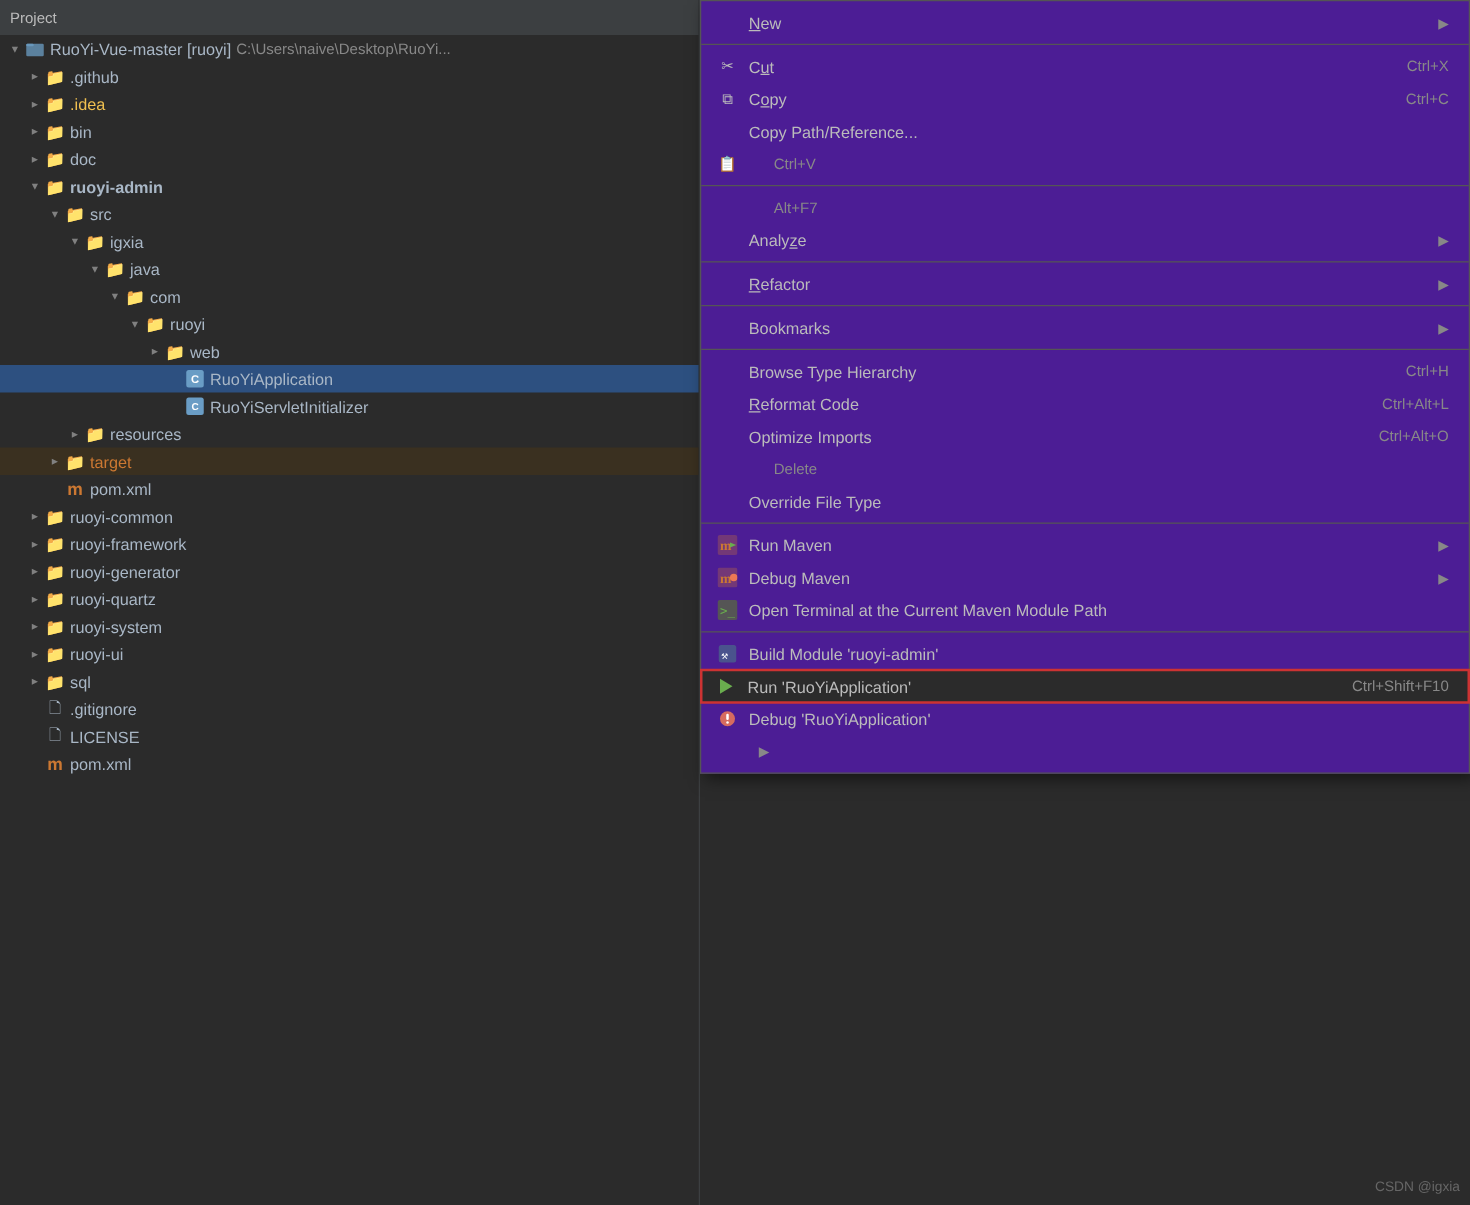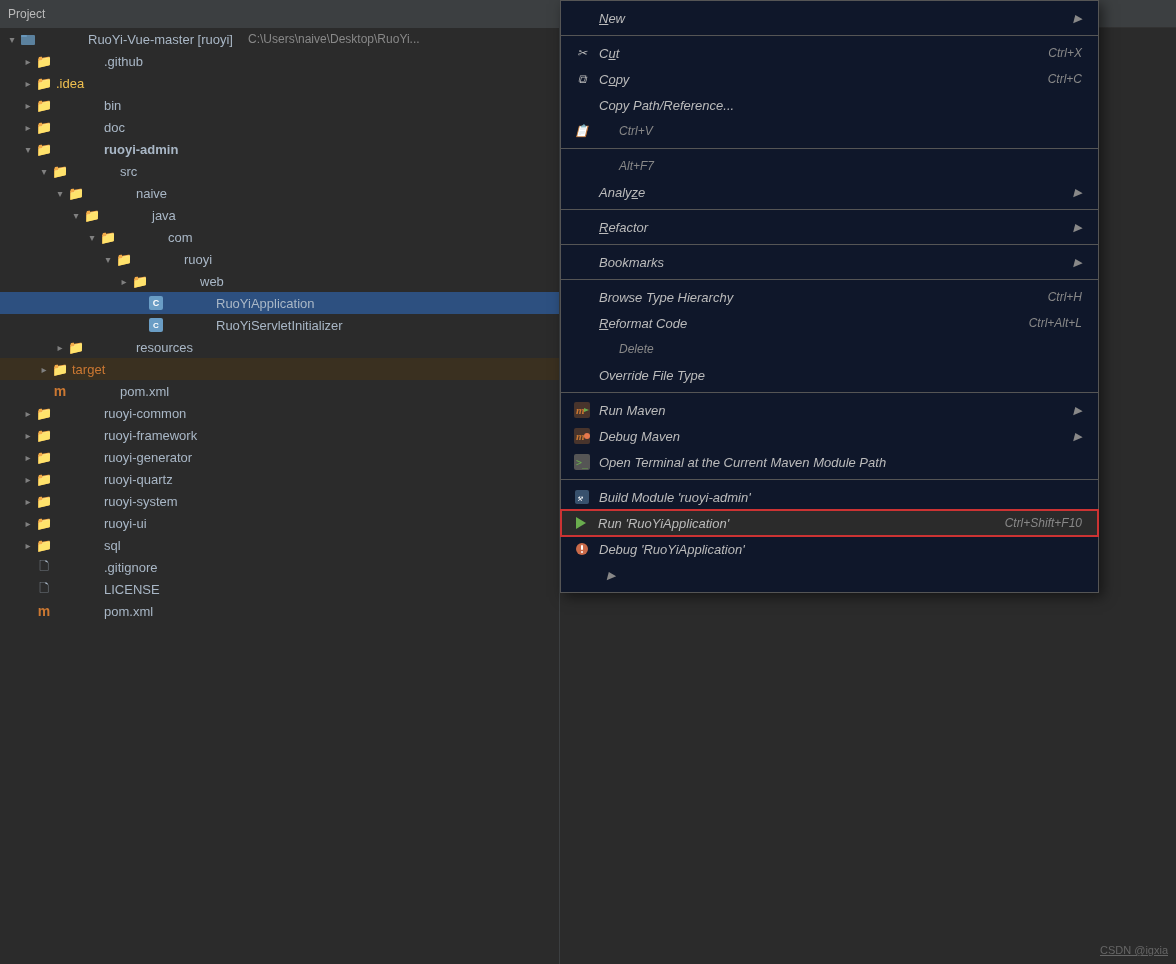--- a/index.html
+++ b/index.html
@@ -83,21 +83,21 @@
       margin-right: 4px;
     }
 
     
     .folder-blue { color: #6897bb; }
 
     .item-label {
       font-size: 13px;
     }
 
-    .label-gray { color: #a9b7c6; margin-left: 48px; }
+    .label-gray { color: #a9b7c6; }
     .label-yellow { color: #f0c050; }
     .label-orange { color: #cc7832; }
 
     
     .editor-area {
       flex: 1;
       background: #2b2b2b;
       overflow: hidden;
       position: relative;
     }
@@ -125,27 +125,26 @@
 
     .xml-attr { color: #bababa; }
     .xml-value { color: #6a8759; }
     .xml-tag { color: #e8bf6a; }
 
     
     .context-menu {
       position: absolute;
       top: 0;
       left: 560px;
-      width: 539px;
-      background: #0f172a;
+      width: 616px;
+      background: #4c1d95;
       border: 1px solid #555555;
       box-shadow: 4px 4px 12px rgba(0,0,0,0.5);
       z-index: 100;
       padding: 4px 0;
-      font-style: italic;
     }
 
     .menu-item {
       display: flex;
       align-items: center;
       padding: 4px 16px 4px 12px;
       cursor: pointer;
       min-height: 26px;
       position: relative;
     }
@@ -207,21 +206,20 @@
     }
 
     
     .watermark {
       position: absolute;
       bottom: 8px;
       right: 8px;
       font-size: 11px;
       color: #666;
       z-index: 200;
-      text-decoration: underline;
     }
 
     
     .icon-svg {
       width: 16px;
       height: 16px;
     }
   </style>
 </head>
 <body>
@@ -235,21 +233,21 @@
 
     <div class="tree-item" style="padding-left:4px;">
       <span class="chevron open"></span>
       <span class="folder-icon">
         <svg class="icon-svg" viewBox="0 0 16 16" fill="none">
             <rect x="1" y="4" width="14" height="10" rx="1" fill="#6897bb" opacity="0.8"></rect>
             <rect x="1" y="4" width="6" height="2" rx="1" fill="#6897bb"></rect>
           </svg>
       </span>
       <span class="item-label label-gray">RuoYi-Vue-master [ruoyi]</span>
-      <span style="color:#888;font-size:12px;margin-left:15px;">C:\Users\naive\Desktop\RuoYi...</span>
+      <span style="color:#888;font-size:12px;margin-left:4px;">C:\Users\naive\Desktop\RuoYi...</span>
     </div>
 
     <div class="tree-item" style="padding-left:20px;">
       <span class="chevron closed"></span>
       <span class="folder-icon folder-blue">📁</span>
       <span class="item-label label-gray">.github</span>
     </div>
 
     <div class="tree-item" style="padding-left:20px;">
       <span class="chevron closed"></span>
@@ -277,21 +275,21 @@
 
     <div class="tree-item" style="padding-left:36px;">
       <span class="chevron open"></span>
       <span class="folder-icon folder-blue">📁</span>
       <span class="item-label label-gray">src</span>
     </div>
 
     <div class="tree-item" style="padding-left:52px;">
       <span class="chevron open"></span>
       <span class="folder-icon folder-blue">📁</span>
-      <span class="item-label label-gray">naive</span>
+      <span class="item-label label-gray">igxia</span>
     </div>
 
     <div class="tree-item" style="padding-left:68px;">
       <span class="chevron open"></span>
       <span class="folder-icon" style="color:#6897bb;">📁</span>
       <span class="item-label label-gray">java</span>
     </div>
 
     <div class="tree-item" style="padding-left:84px;">
       <span class="chevron open"></span>
@@ -488,20 +486,25 @@
       <span class="menu-item-label">Browse Type Hierarchy</span>
       <span class="menu-item-shortcut">Ctrl+H</span>
     </div>
 
     <div class="menu-item">
       <span class="menu-item-icon"></span>
       <span class="menu-item-label"><span class="underline">R</span>eformat Code</span>
       <span class="menu-item-shortcut">Ctrl+Alt+L</span>
     </div>
 
+    <div class="menu-item">
+      <span class="menu-item-icon"></span>
+      <span class="menu-item-label">Optimize Imports</span>
+      <span class="menu-item-shortcut">Ctrl+Alt+O</span>
+    </div>
 
     <div class="menu-item">
       <span class="menu-item-icon"></span>
       <span class="menu-item-shortcut">Delete</span>
     </div>
 
     <div class="menu-item">
       <span class="menu-item-icon"></span>
       <span class="menu-item-label">Override File Type</span>
     </div>

